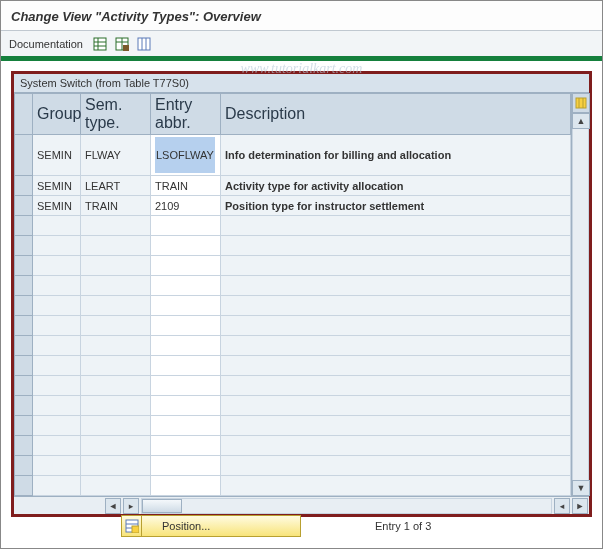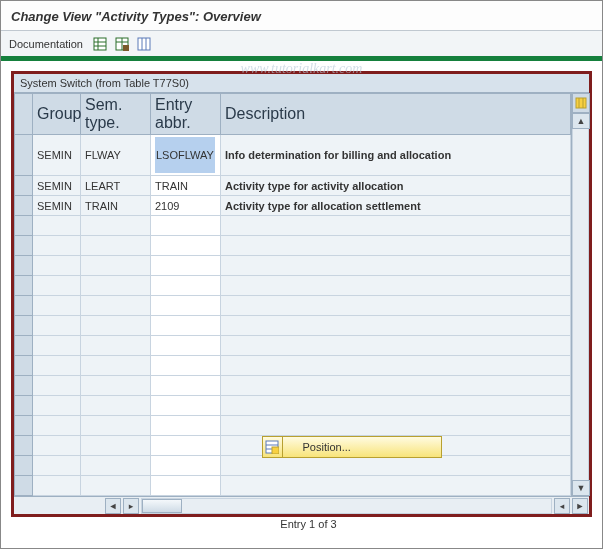--- a/index.html
+++ b/index.html
@@ -133,25 +133,24 @@
     display: flex; align-items: center; justify-content: center;
     cursor: pointer;
     font-size: 9px; color: #444;
     margin: 1px;
   }
   .hscroll .track { flex: 1; background: #e8eef3; height: 16px; border: 1px solid #c8d4e0; margin: 1px; position: relative;}
   .hscroll .thumb { position:absolute; left:0; top:0; height:14px; width:40px; background: linear-gradient(#f4f8fb,#cfdbe6); border:1px solid #9eb0c2;}
   .hscroll .spacer-left { width: 90px; }
   .footer {
     position: absolute;
-    bottom: 18px; left: 0; right: 0;
+    bottom: 11px; left: 0; right: 0;
     display: flex; align-items: center;
     padding: 0 20px;
     gap: 60px;
-    flex-direction: column;
   }
   .position-btn {
     display: flex; align-items: center;
     background: linear-gradient(#fffbe0, #f8e47a);
     border: 1px solid #b8a030;
     height: 22px;
     min-width: 180px;
     cursor: pointer;
     font-size: 11px;
     color: #333;
@@ -229,21 +228,21 @@
               <td class="col-group">SEMIN</td>
               <td class="col-sem">LEART</td>
               <td class="col-val input-cell">TRAIN</td>
               <td class="col-desc">Activity type for activity allocation</td>
             </tr>
             <tr>
               <td class="col-sel"></td>
               <td class="col-group">SEMIN</td>
               <td class="col-sem">TRAIN</td>
               <td class="col-val input-cell">2109</td>
-              <td class="col-desc">Activity type for allocation settlement</td>
+              <td class="col-desc">Position type for instructor settlement</td>
             </tr>
             <tr>
               <td class="col-sel"></td>
               <td class="col-group"></td>
               <td class="col-sem"></td>
               <td class="col-val input-cell"></td>
               <td class="col-desc"></td>
             </tr>
             <tr>
               <td class="col-sel"></td>

